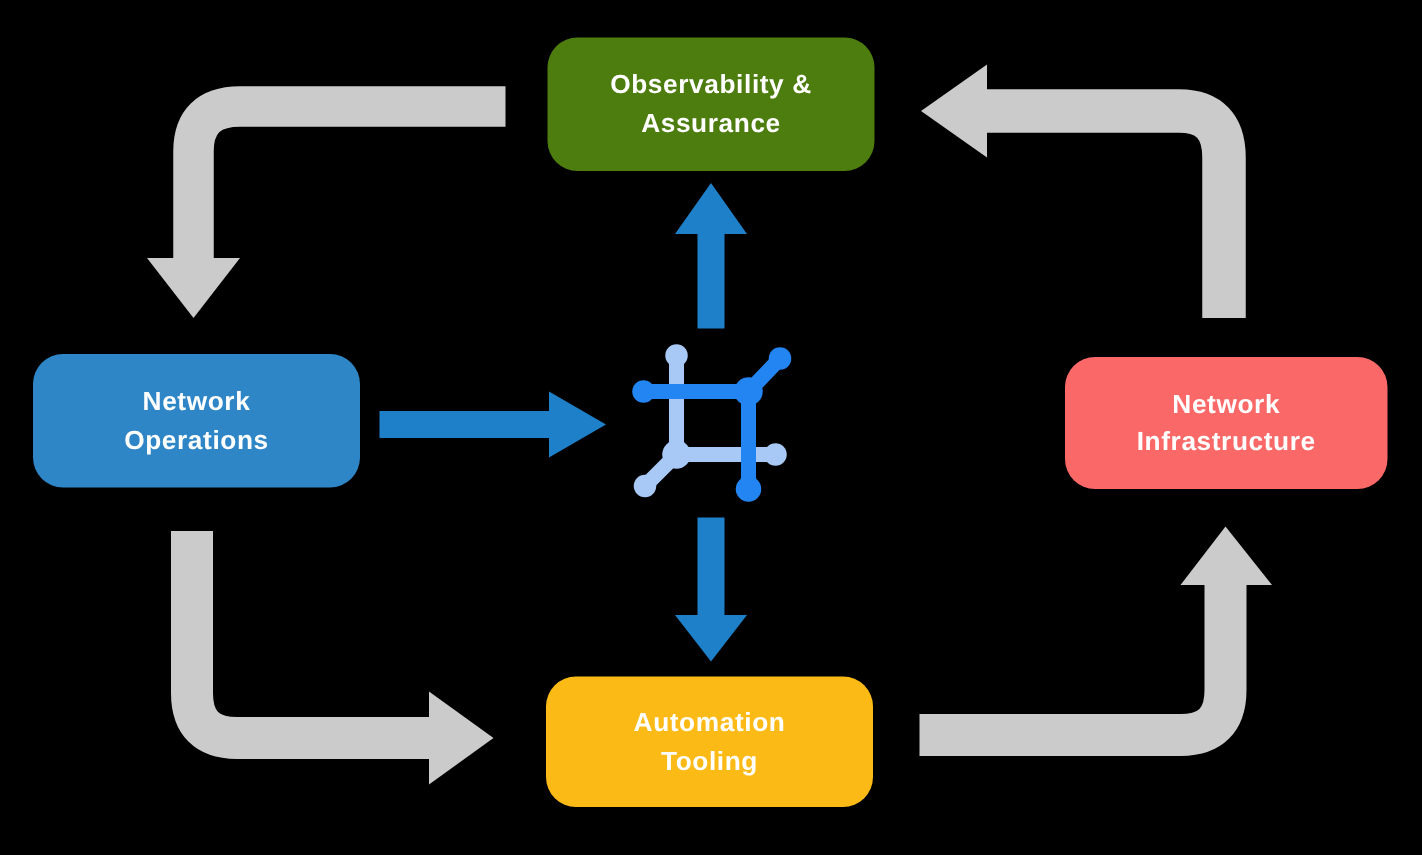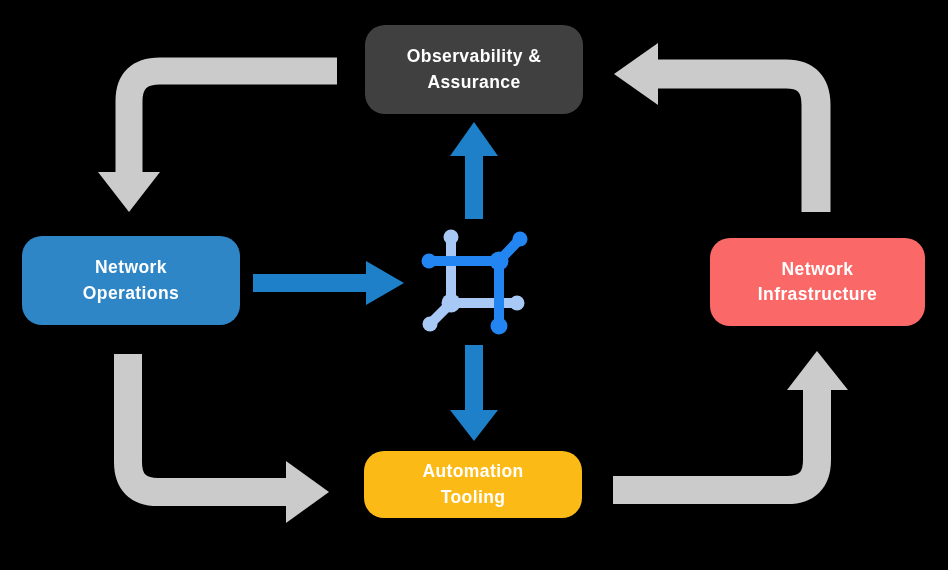--- a/index.html
+++ b/index.html
@@ -32,21 +32,21 @@
     color: #ffffff;
     font-size: 17.5px;
     font-weight: 600;
     letter-spacing: 0.4px;
     line-height: 1.45;
     white-space: pre-line;
   }
   .node-top    { left: 365px; top: 25px;  width: 218px; height: 89px; }
   .node-left   { left: 22px;  top: 236px; width: 218px; height: 89px; }
   .node-right  { left: 710px; top: 238px; width: 215px; height: 88px; }
-  .node-bottom { left: 364px; top: 451px; width: 218px; height: 67px; }
+  .node-bottom { left: 364px; top: 451px; width: 218px; height: 87px; }
 </style>
 </head>
 <body>
 
 <div class="canvas">
 
   <svg class="arrow-layer" viewBox="0 0 948 570">
 
     <g>
       <path d="M 337 71 L 160 71 Q 129 71 129 101 L 129 174" fill="none" stroke-width="27" stroke-linecap="butt" stroke="#cbcbcb"></path>
@@ -100,21 +100,21 @@
         <path d="M 79 34 L 79 99" fill="none" stroke-width="10" stroke-linecap="round" stroke="#2385f2"></path>
         <path d="M 79 34 L 100 12" fill="none" stroke-width="10" stroke-linecap="round" stroke="#2385f2"></path>
         <circle cx="9" cy="34" r="7.5" fill="#2385f2"></circle>
         <circle cx="100" cy="12" r="7.5" fill="#2385f2"></circle>
         <circle cx="79" cy="99" r="8.5" fill="#2385f2"></circle>
         <circle cx="79" cy="34" r="9.5" fill="#2385f2"></circle>
       </g>
     </g>
   </svg>
 
-  <div class="node node-top" style="background-color: #404040;">
+  <div class="node node-top" style="background-color: #4d7c0f;">
     <span>Observability &amp;
 Assurance</span>
   </div>
 
   <div class="node node-left" style="background-color: rgb(46, 134, 199);">
     <span>Network
 Operations</span>
   </div>
 
   <div class="node node-right" style="background-color: rgb(250, 105, 103);">

